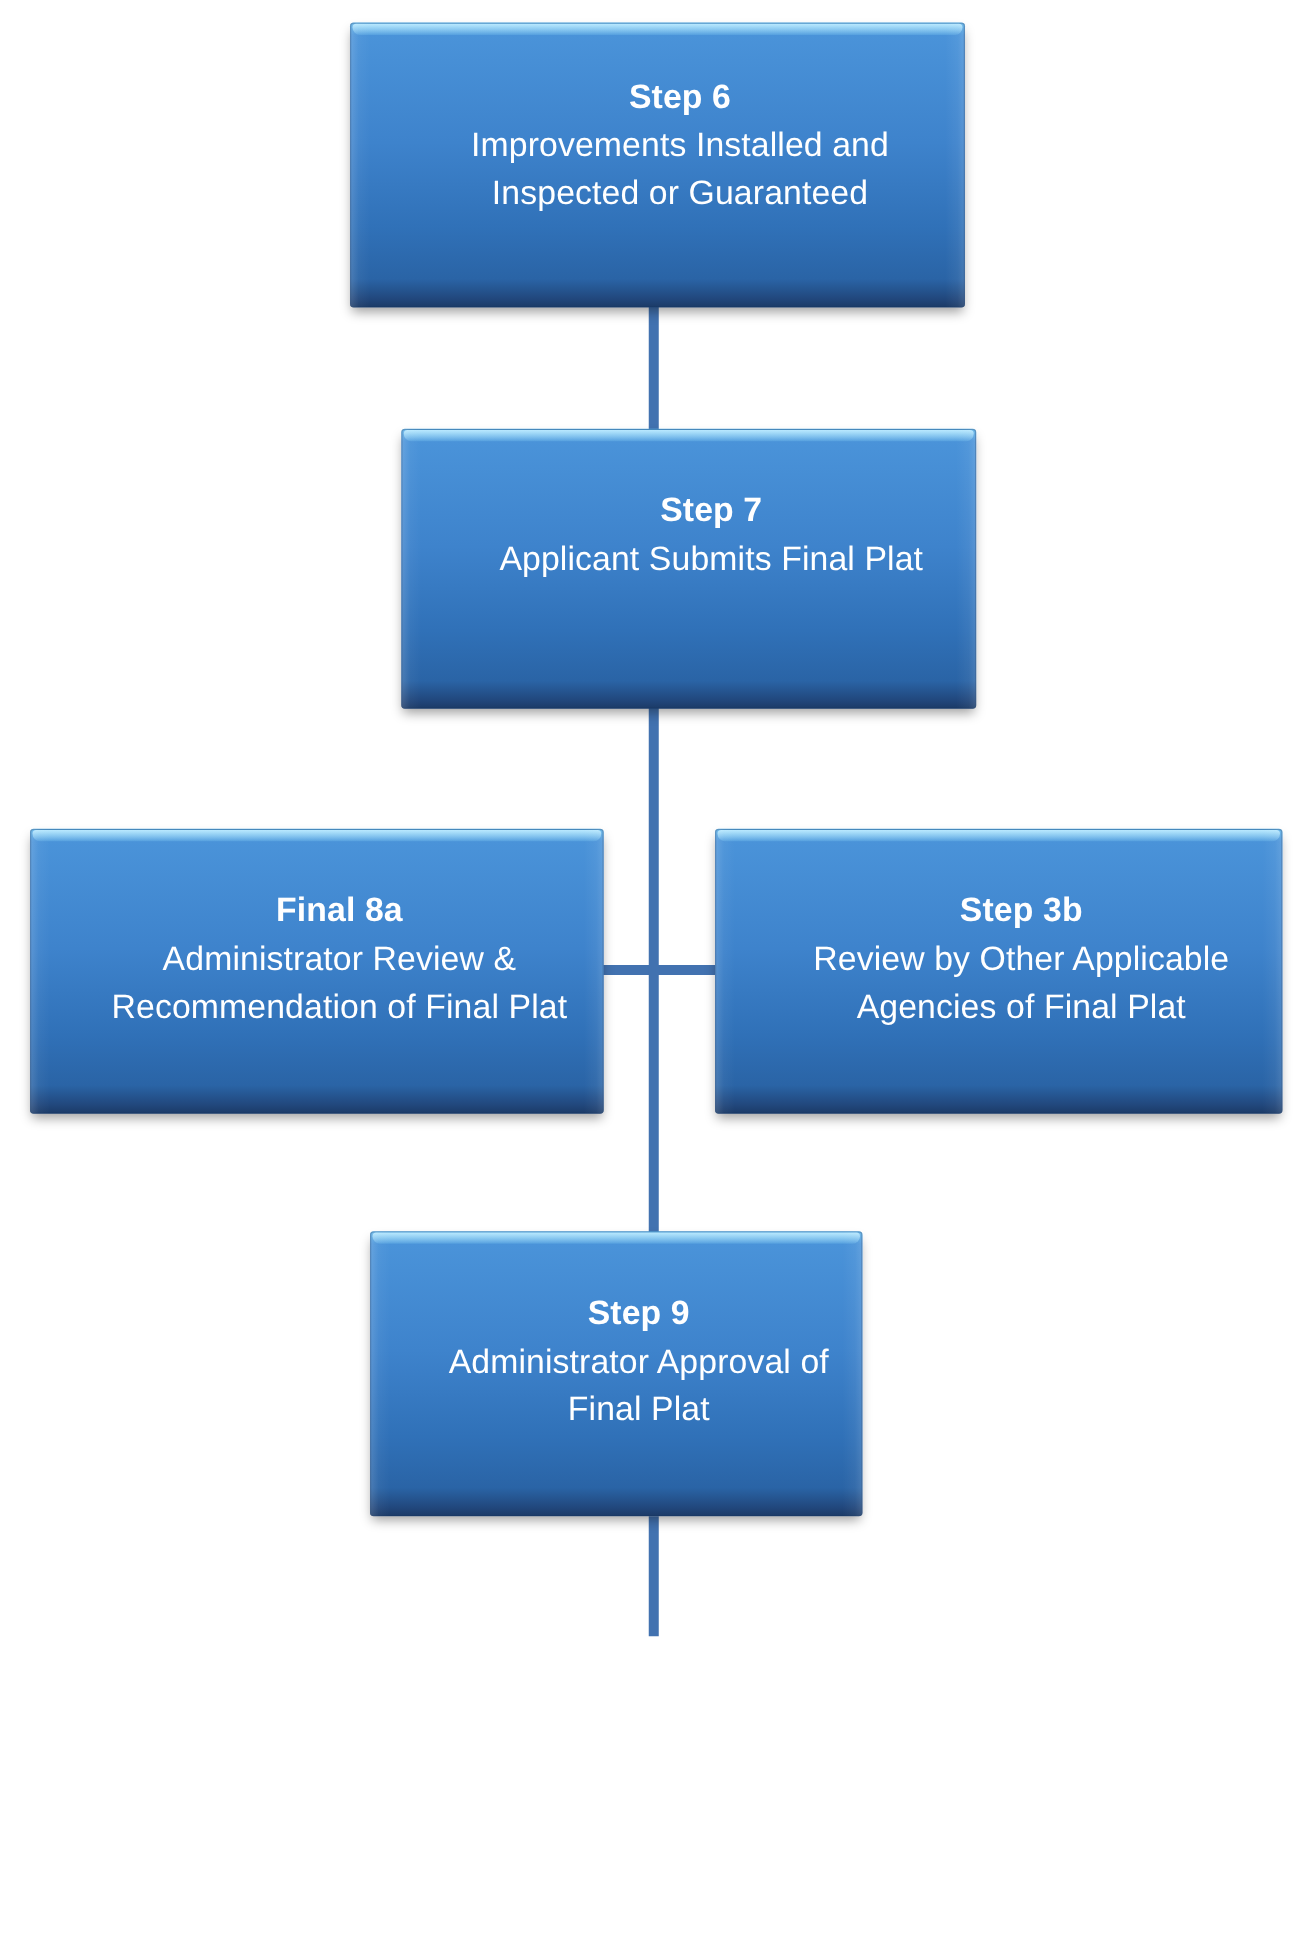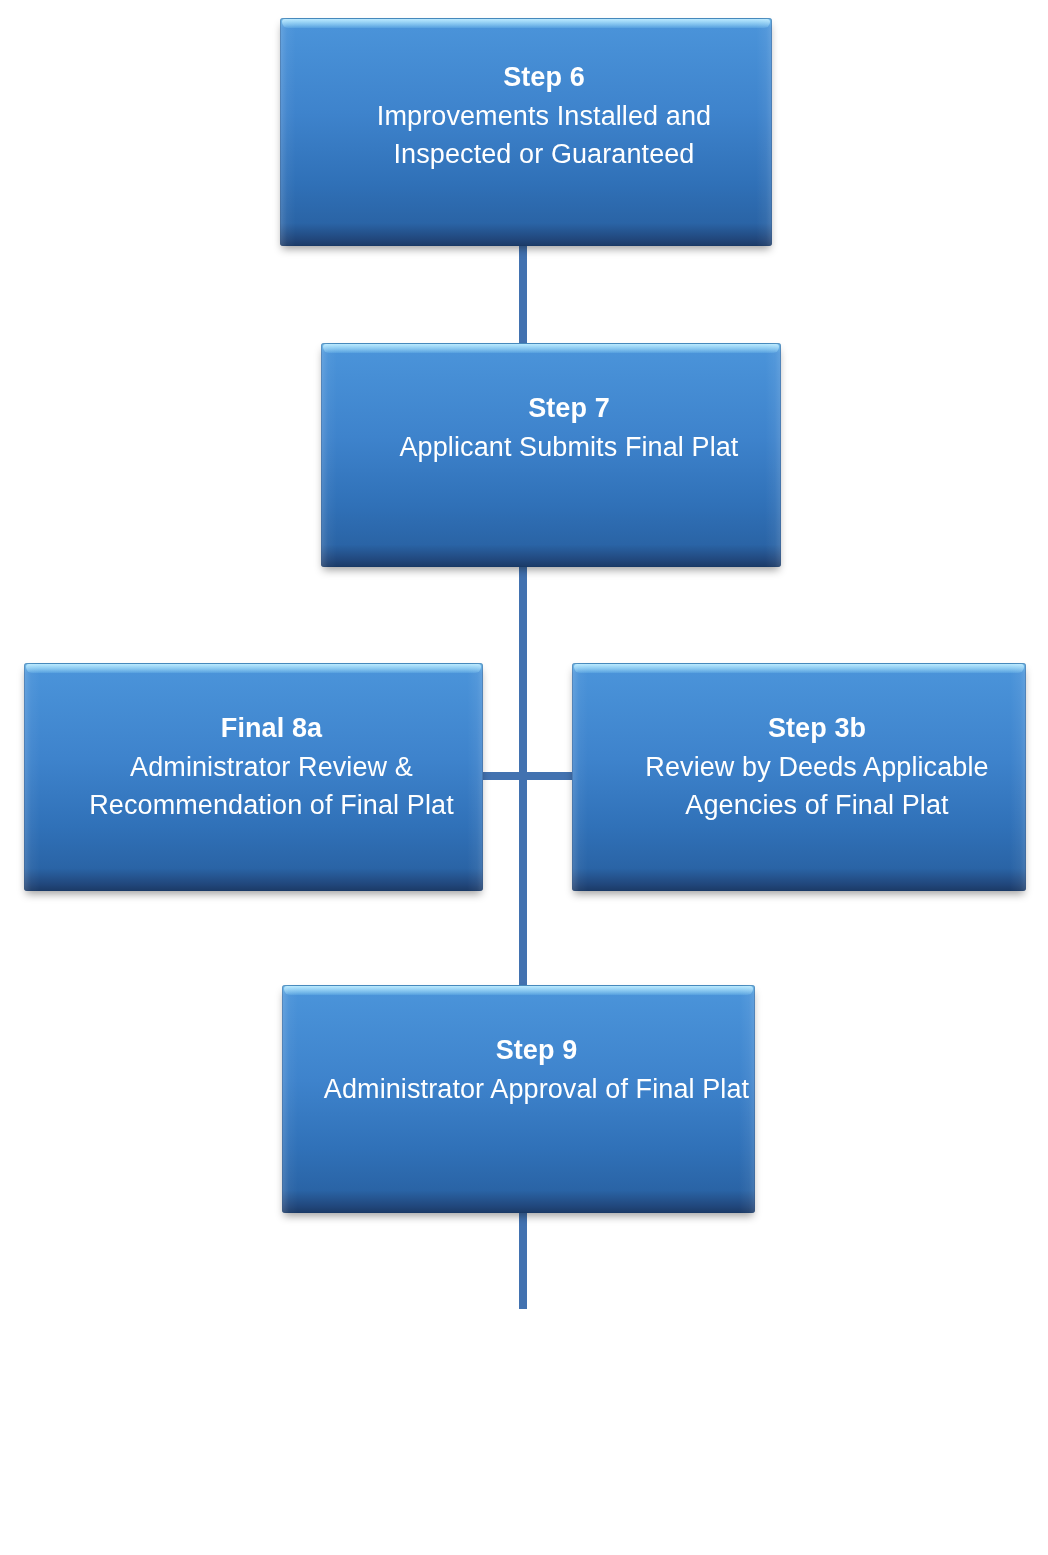--- a/index.html
+++ b/index.html
@@ -124,25 +124,25 @@
   <div class="node" style="left:24px; top:663px; width:459px; height:228px;">
     <div class="node-label t-lower">
       <b>Final 8a </b>
       <span>Administrator Review &amp; Recommendation of Final Plat</span>
     </div>
   </div>
 
   <div class="node" style="left:572px; top:663px; width:454px; height:228px;">
     <div class="node-label t-lower">
       <b>Step 3b </b>
-      <span>Review by Deeds Applicable Agencies of Final Plat</span>
+      <span>Review by Other Applicable Agencies of Final Plat</span>
     </div>
   </div>
 
-  <div class="node" style="left:282px; top:985px; width:473px; height:228px;">
+  <div class="node" style="left:296px; top:985px; width:394px; height:228px;">
     <div class="node-label t-lower">
       <b>Step 9 </b>
       <span>Administrator Approval of Final Plat</span>
     </div>
   </div>
 
 
 </div>
 
 </body></html>

